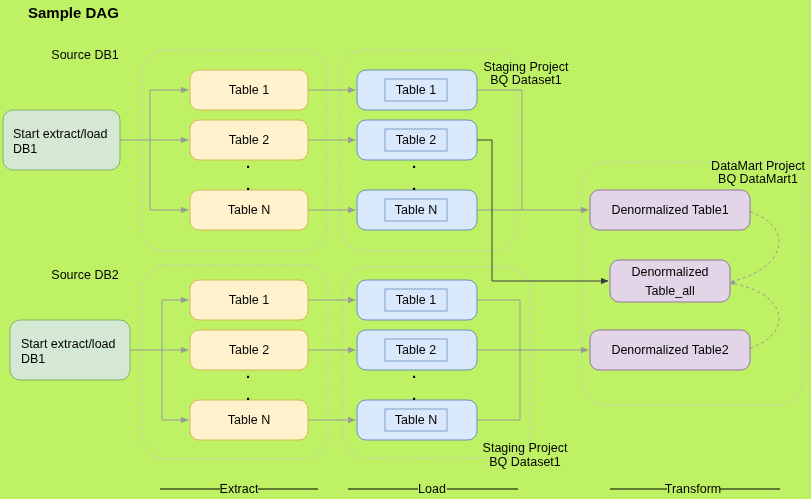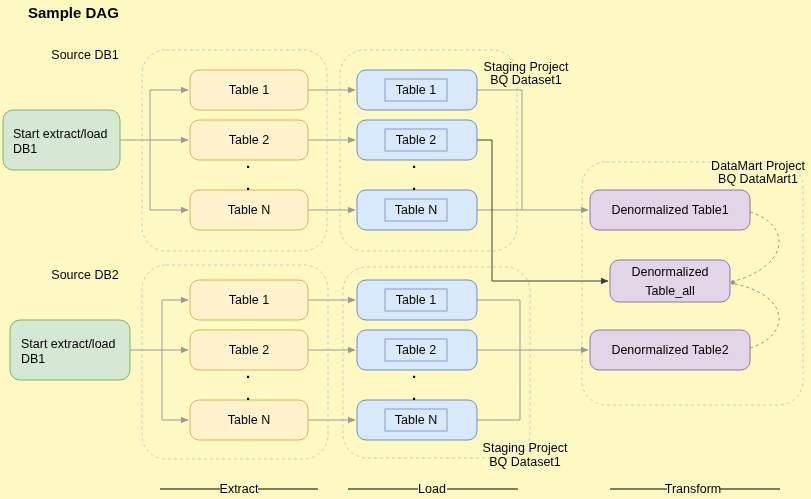--- a/index.html
+++ b/index.html
@@ -1,16 +1,16 @@
 <!DOCTYPE html>
 <html><head>
 <meta charset="utf-8">
 <style>
   html,body { margin:0; padding:0; background:#fff; }
-  .canvas { position:relative; width:811px; height:499px; background:#fef9c3; overflow:hidden; }
+  .canvas { position:relative; width:811px; height:499px; background:#bef264; overflow:hidden; }
   svg { display:block; }
   .t   { font: 12.5px "Liberation Sans", sans-serif; fill:#000; }
   .mid { text-anchor: middle; }
   .title { font: bold 15px "Liberation Sans", sans-serif; fill:#000; }
   .dot { font: bold 15px "Liberation Sans", sans-serif; fill:#000; }
   .container { fill:none; stroke:#c9c9c9; stroke-dasharray:3 3; stroke-width:1; }
   .start  { fill:#d5e8d4; stroke:#82b366; stroke-width:1; }
   .ynode  { fill:#fff2cc; stroke:#d6b656; stroke-width:1; }
   .bnode  { fill:#dae8fc; stroke:#6c8ebf; stroke-width:1; }
   .binner { fill:none;   stroke:#6c8ebf; stroke-width:0.8; }

